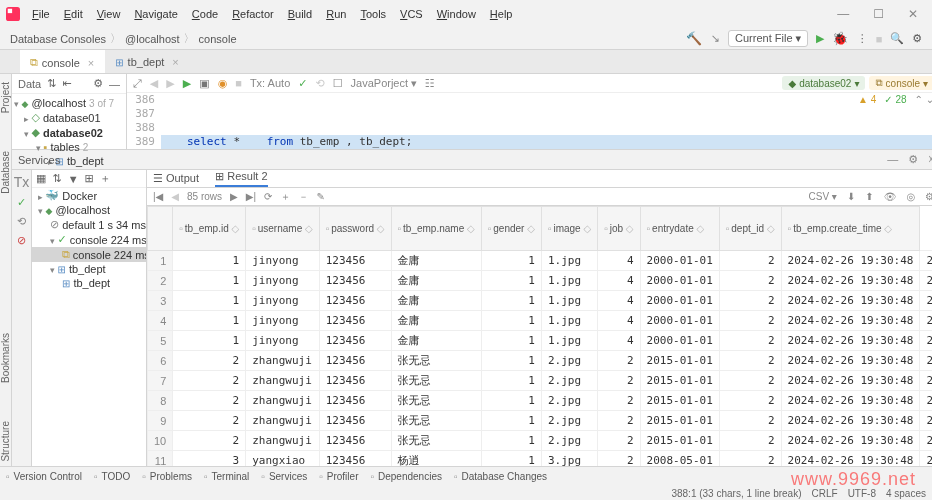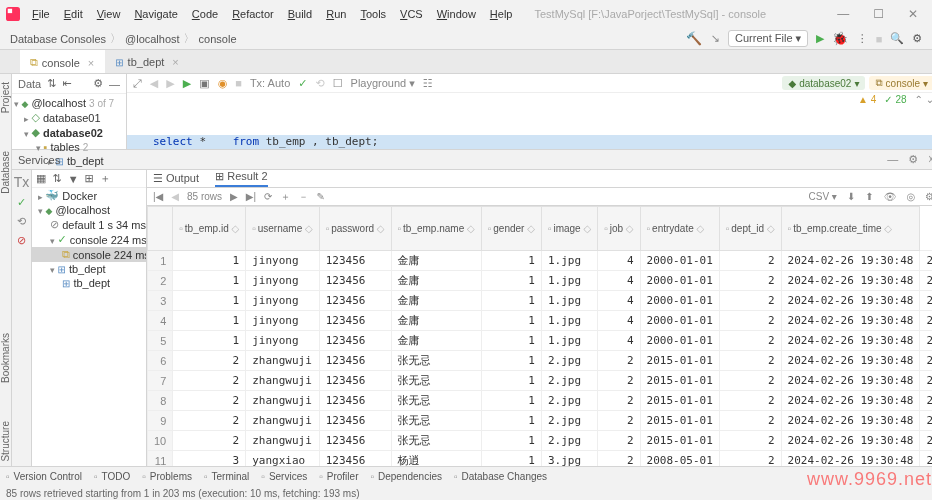--- a/index.html
+++ b/index.html
@@ -73,21 +73,21 @@
 .grid table { border-collapse: collapse; width: 100%; }
 .grid th { background: #f5f5f5; border: 1px solid #e0e0e0; padding: 16px 6px; font-weight: normal; color: #555; text-align: left; position: sticky; top: 0; font-family: "Segoe UI", Arial, sans-serif; font-size: 10px; height: 18px; white-space: nowrap; }
 .grid th.rn { width: 28px; text-align: right; }
 .grid td { border: 1px solid #eee; padding: 2px 6px; height: 17px; white-space: nowrap; }
 .grid td.rn { background: #f5f5f5; text-align: right; color: #888; font-family: "Segoe UI", Arial; }
 .grid td.num { text-align: right; }
 .statusbar { height: 20px; background: #f2f2f2; border-top: 1px solid #d4d4d4; display: flex; align-items: center; padding: 0 6px; font-size: 10px; color: #555; gap: 12px; }
 .statusbar .item { display: flex; align-items: center; gap: 4px; }
 .footer-msg { height: 14px; background: #f2f2f2; font-size: 10px; color: #666; padding: 0 6px; display: flex; align-items: center; }
 .footer-msg .right { margin-left: auto; display: flex; gap: 10px; }
-.watermark { position: absolute; bottom: 10px; right: 0; color: rgba(255,0,0,0.5); font-size: 18px; font-family: Arial; letter-spacing: 1px; pointer-events: none; }
+.watermark { position: absolute; bottom: 10px; right: 16px; color: rgba(255,0,0,0.5); font-size: 18px; font-family: Arial; letter-spacing: 1px; pointer-events: none; }
 .ic-table::before { content: "⊞"; color: #5b8ec4; font-size: 10px; }
 .ic-folder::before { content: "▸"; color: #888; font-size: 9px; }
 .ic-folder-open::before { content: "▾"; color: #888; font-size: 9px; }
 .ic-db::before { content: "◆"; color: #5b9e5b; font-size: 9px; }
 .col-ic { color: #999; margin-right: 2px; }
 </style>
 </head>
 <body>
 
 <div class="titlebar">
@@ -102,21 +102,20 @@
       <span><u>N</u>avigate</span>
       <span><u>C</u>ode</span>
       <span><u>R</u>efactor</span>
       <span><u>B</u>uild</span>
       <span><u>R</u>un</span>
       <span><u>T</u>ools</span>
       <span><u>V</u>CS</span>
       <span><u>W</u>indow</span>
       <span><u>H</u>elp</span>
     </div>
-  <div class="title">TestMySql [F:\JavaPorject\TestMySql] - console</div>
   <div class="winbtns">
     <span>―</span>
     <span>☐</span>
     <span>✕</span>
   </div>
 </div>
 
 <div class="breadcrumb">
   <span>Database Consoles</span>
     <span class="sep">〉</span>
@@ -209,33 +208,39 @@
           <span style="color:#ccc">◀</span>
           <span style="color:#ccc">▶</span>
           <span class="play">▶</span>
           <span class="play2">▣</span>
           <span style="color:#e0902a">◉</span>
           <span style="color:#ccc">■</span>
           <span>Tx: Auto</span>
           <span style="color:#4caf50">✓</span>
           <span style="color:#ccc">⟲</span>
           <span>☐</span>
-          <span><span>Playground</span> ▾</span>
+          <span><span>JavaPorject</span> ▾</span>
           <span>☷</span>
           <div class="editor-chips">
             <span class="chip db">◆ <span>database02</span> ▾</span>
             <span class="chip cs">⧉ <span>console</span> ▾</span>
           </div>
         </div>
         <div class="editor-status">
           <span class="warn">▲ <span>4</span></span>
           <span class="ok">✓ <span>28</span></span>
           <span>⌃ ⌄</span>
         </div>
         <div class="editor-gutter-lines">
+          <div class="gutter">
+            <div>386</div>
+              <div>387</div>
+              <div>388</div>
+              <div style="position:relative">389</div>
+          </div>
           <div class="lines">
             <div class="line"></div>
             <div class="line"></div>
             <div class="line"></div>
             <div class="line hl"><span class="kw">select</span> <span>*</span> <span class="kw">from</span> <span>tb_emp , tb_dept;</span></div>
           </div>
         </div>
       </div>
     </div>
 
@@ -533,16 +538,21 @@
     <div class="item"><span style="color:#888">▫</span> Version Control</div>
     <div class="item"><span style="color:#888">▫</span> TODO</div>
     <div class="item"><span style="color:#888">▫</span> Problems</div>
     <div class="item"><span style="color:#888">▫</span> Terminal</div>
     <div class="item"><span style="color:#888">▫</span> Services</div>
     <div class="item"><span style="color:#888">▫</span> Profiler</div>
     <div class="item"><span style="color:#888">▫</span> Dependencies</div>
     <div class="item"><span style="color:#888">▫</span> Database Changes</div>
   </div>
 <div class="footer-msg">
-  <span>85 rows retrieved starting from 1 in 203 ms (execution: 10 ms, fetching: 193 ms)</span>
+  <div class="right" id="footer-right">
+      <span>388:1 (33 chars, 1 line break)</span>
+      <span>CRLF</span>
+      <span>UTF-8</span>
+      <span>4 spaces</span>
+    </div>
 </div>
 
 <div class="watermark">www.9969.net</div>
 
 </body></html>

